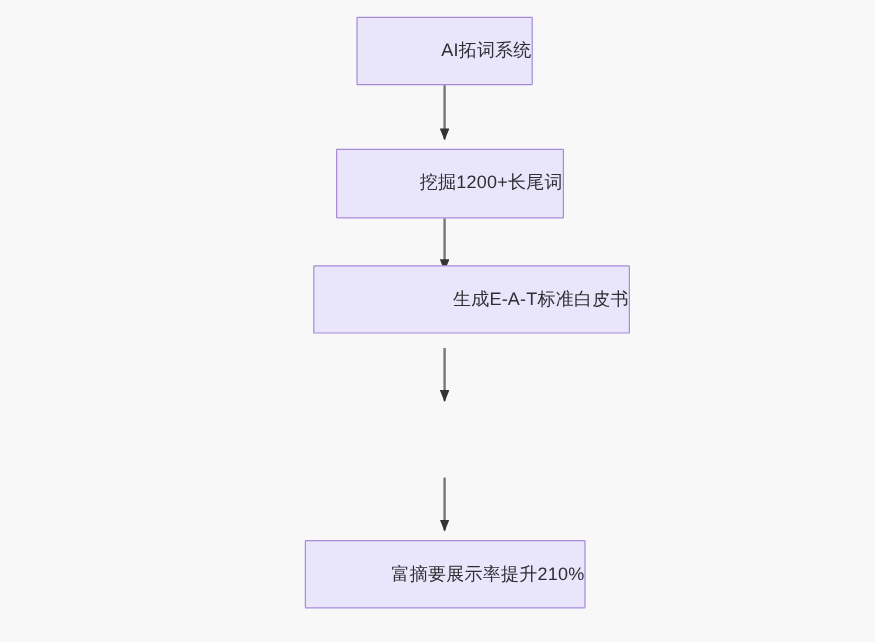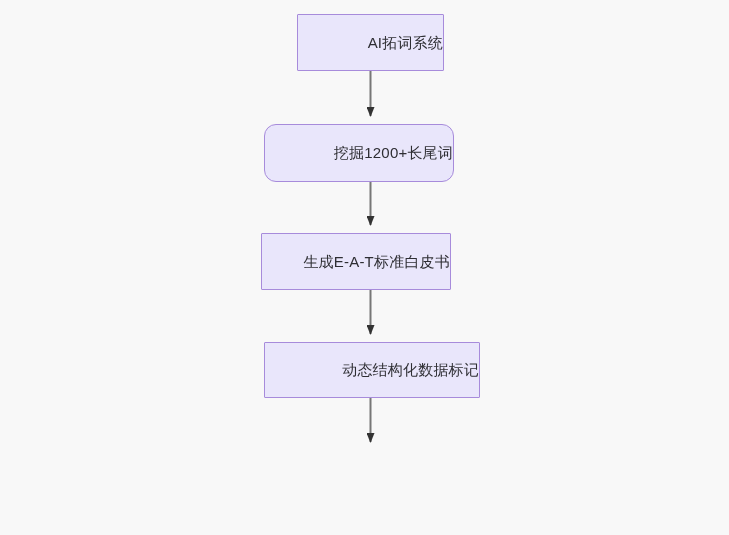--- a/index.html
+++ b/index.html
@@ -40,22 +40,22 @@
     justify-content: flex-end;
     color: #2e2e33;
     font-size: 15px;
     line-height: 1.2;
     letter-spacing: 0.2px;
     white-space: nowrap;
   }
 
   
   .node-1 { left: 297px; top: 14px;  width: 147px; height: 57px; }
-  .node-2 { left: 264px; top: 124px; width: 190px; height: 58px; border-radius: 12px; }
-  .node-3 { left: 261px; top: 233px; width: 190px; height: 57px; }
+  .node-2 { left: 280px; top: 124px; width: 190px; height: 58px; }
+  .node-3 { left: 261px; top: 221px; width: 264px; height: 57px; }
   .node-4 { left: 264px; top: 342px; width: 216px; height: 56px; }
   .node-5 { left: 254px; top: 450px; width: 234px; height: 57px; }
 </style>
 </head>
 <body>
 
 <div id="flowchart">
 
   <svg class="edge-layer" width="729" height="535" viewBox="0 0 729 535" xmlns="http://www.w3.org/2000/svg">
     <defs>
@@ -83,18 +83,18 @@
   </div>
 
   <div class="node node-2">
     <span>挖掘1200+长尾词</span>
   </div>
 
   <div class="node node-3">
     <span>生成E-A-T标准白皮书</span>
   </div>
 
-  <div class="node node-4">
-    <span>动态结构化数据标记</span>
+
+  <div class="node node-5">
+    <span>富摘要展示率提升210%</span>
   </div>
-
 
 </div>
 
 </body></html>

